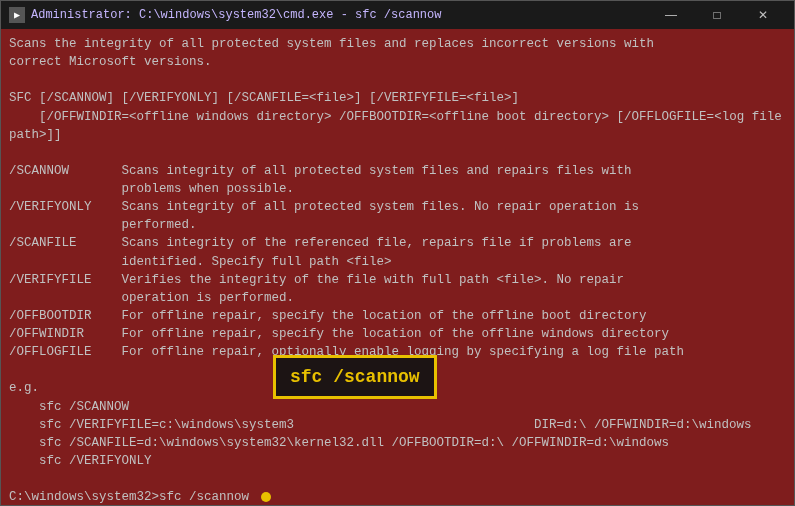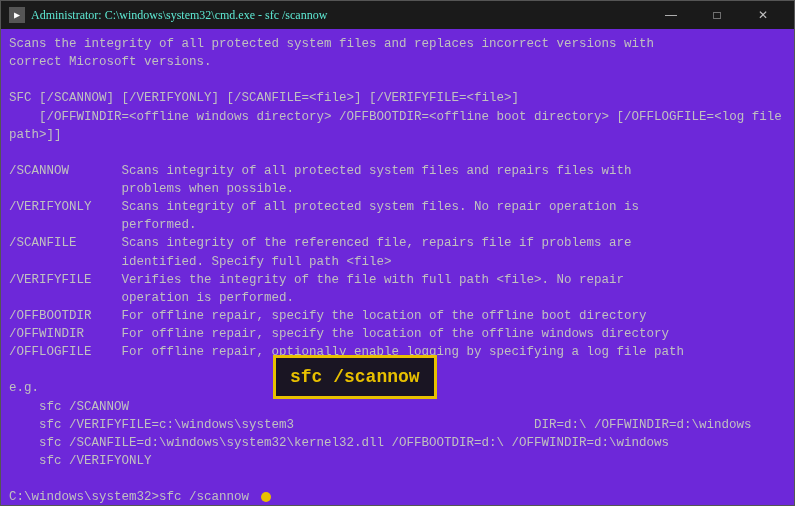--- a/index.html
+++ b/index.html
@@ -40,23 +40,23 @@
       height: 16px;
       background: #555;
       display: flex;
       align-items: center;
       justify-content: center;
       font-size: 10px;
       color: #fff;
     }
 
     .title-bar-text {
-      color: #5eead4;
+      color: #c4b5fd;
       font-size: 12px;
-      font-family: Liberation Serif, serif;
+      font-family: Liberation Mono, monospace;
     }
 
     .title-bar-controls {
       display: flex;
       gap: 0;
     }
 
     .title-btn {
       width: 46px;
       height: 28px;
@@ -66,21 +66,21 @@
       font-size: 12px;
       cursor: pointer;
       display: flex;
       align-items: center;
       justify-content: center;
       font-family: 'Segoe UI', sans-serif;
     }
 
     .terminal-body {
       flex: 1;
-      background: #6d28d9;
+      background: #7f1d1d;
       color: #c0c0c0;
       font-size: 12.5px;
       line-height: 1.45;
       padding: 6px 8px;
       overflow: hidden;
       position: relative;
     }
 
     .terminal-body pre {
       white-space: pre-wrap;

